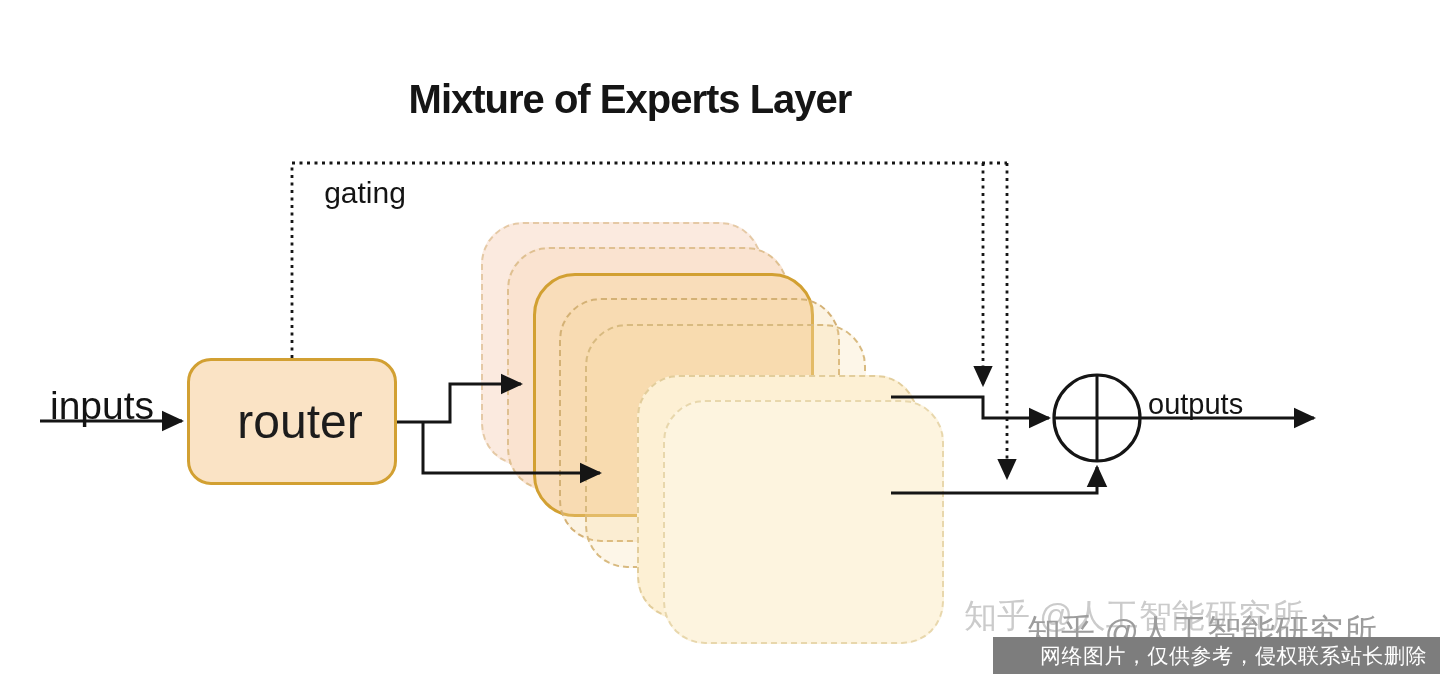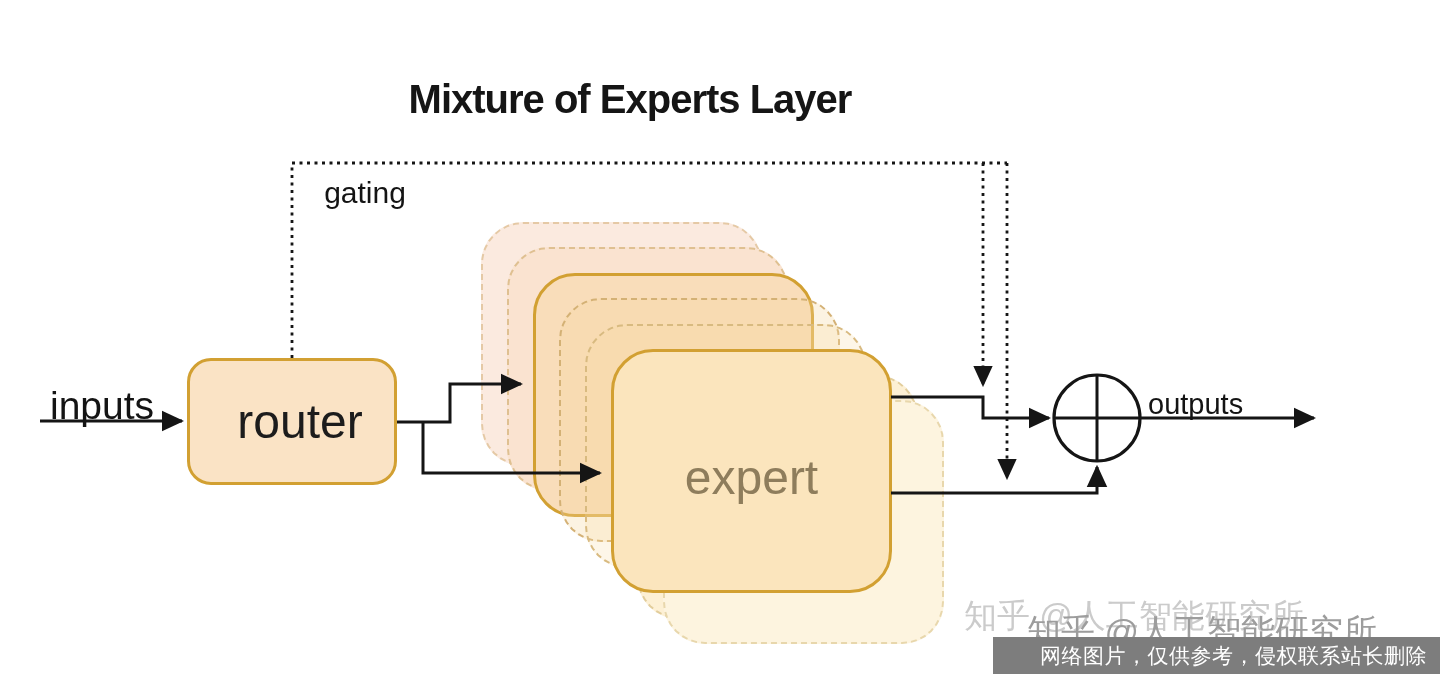--- a/index.html
+++ b/index.html
@@ -56,23 +56,20 @@
 
 <div class="canvas">
 
   <div class="abs expert-box eb1"></div>
   <div class="abs expert-box eb2"></div>
   <div class="abs expert-box eb3"></div>
   <div class="abs expert-box eb4"></div>
   <div class="abs expert-box eb5"></div>
   <div class="abs expert-box eb7"></div>
   <div class="abs expert-box eb8"></div>
-  <div class="abs expert-box eb6">
-    <span class="mono node-label">expert</span>
-  </div>
 
   <div class="abs router-box">
     <span class="mono node-label">router</span>
   </div>
 
   <svg class="abs linework" width="1440" height="674" viewBox="0 0 1440 674">
     <defs>
       <marker id="ah" viewBox="0 0 10 10" refX="9" refY="5" markerWidth="7.5" markerHeight="7.5" orient="auto-start-reverse">
         <path d="M0,0.4 L10,5 L0,9.6 z" fill="#151515"></path>
       </marker>

